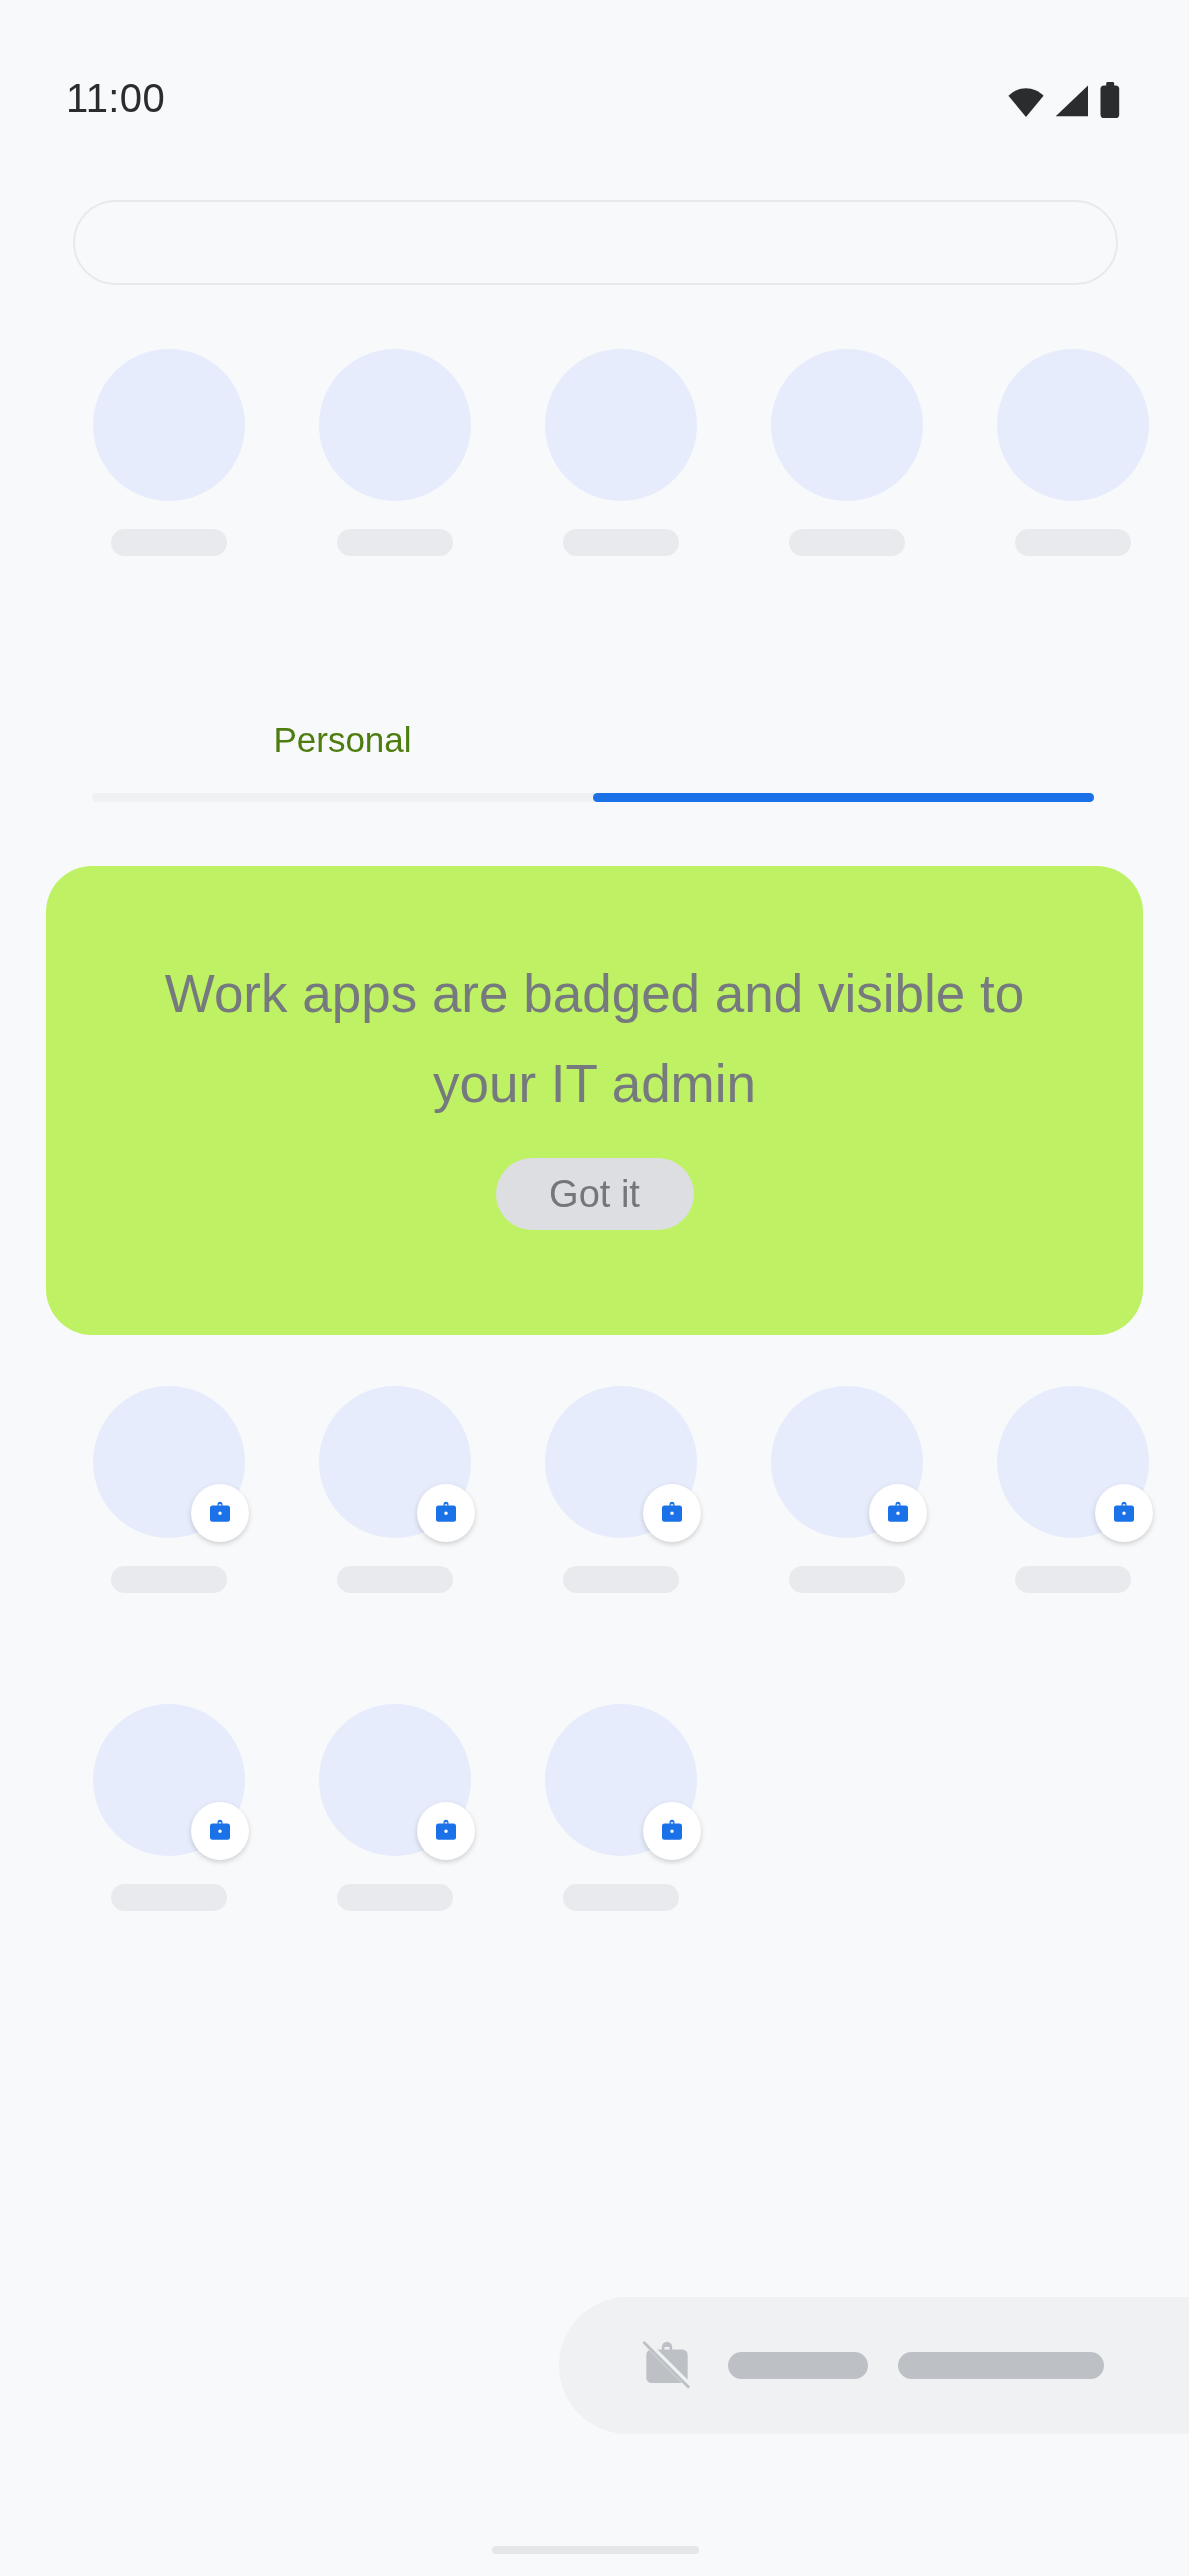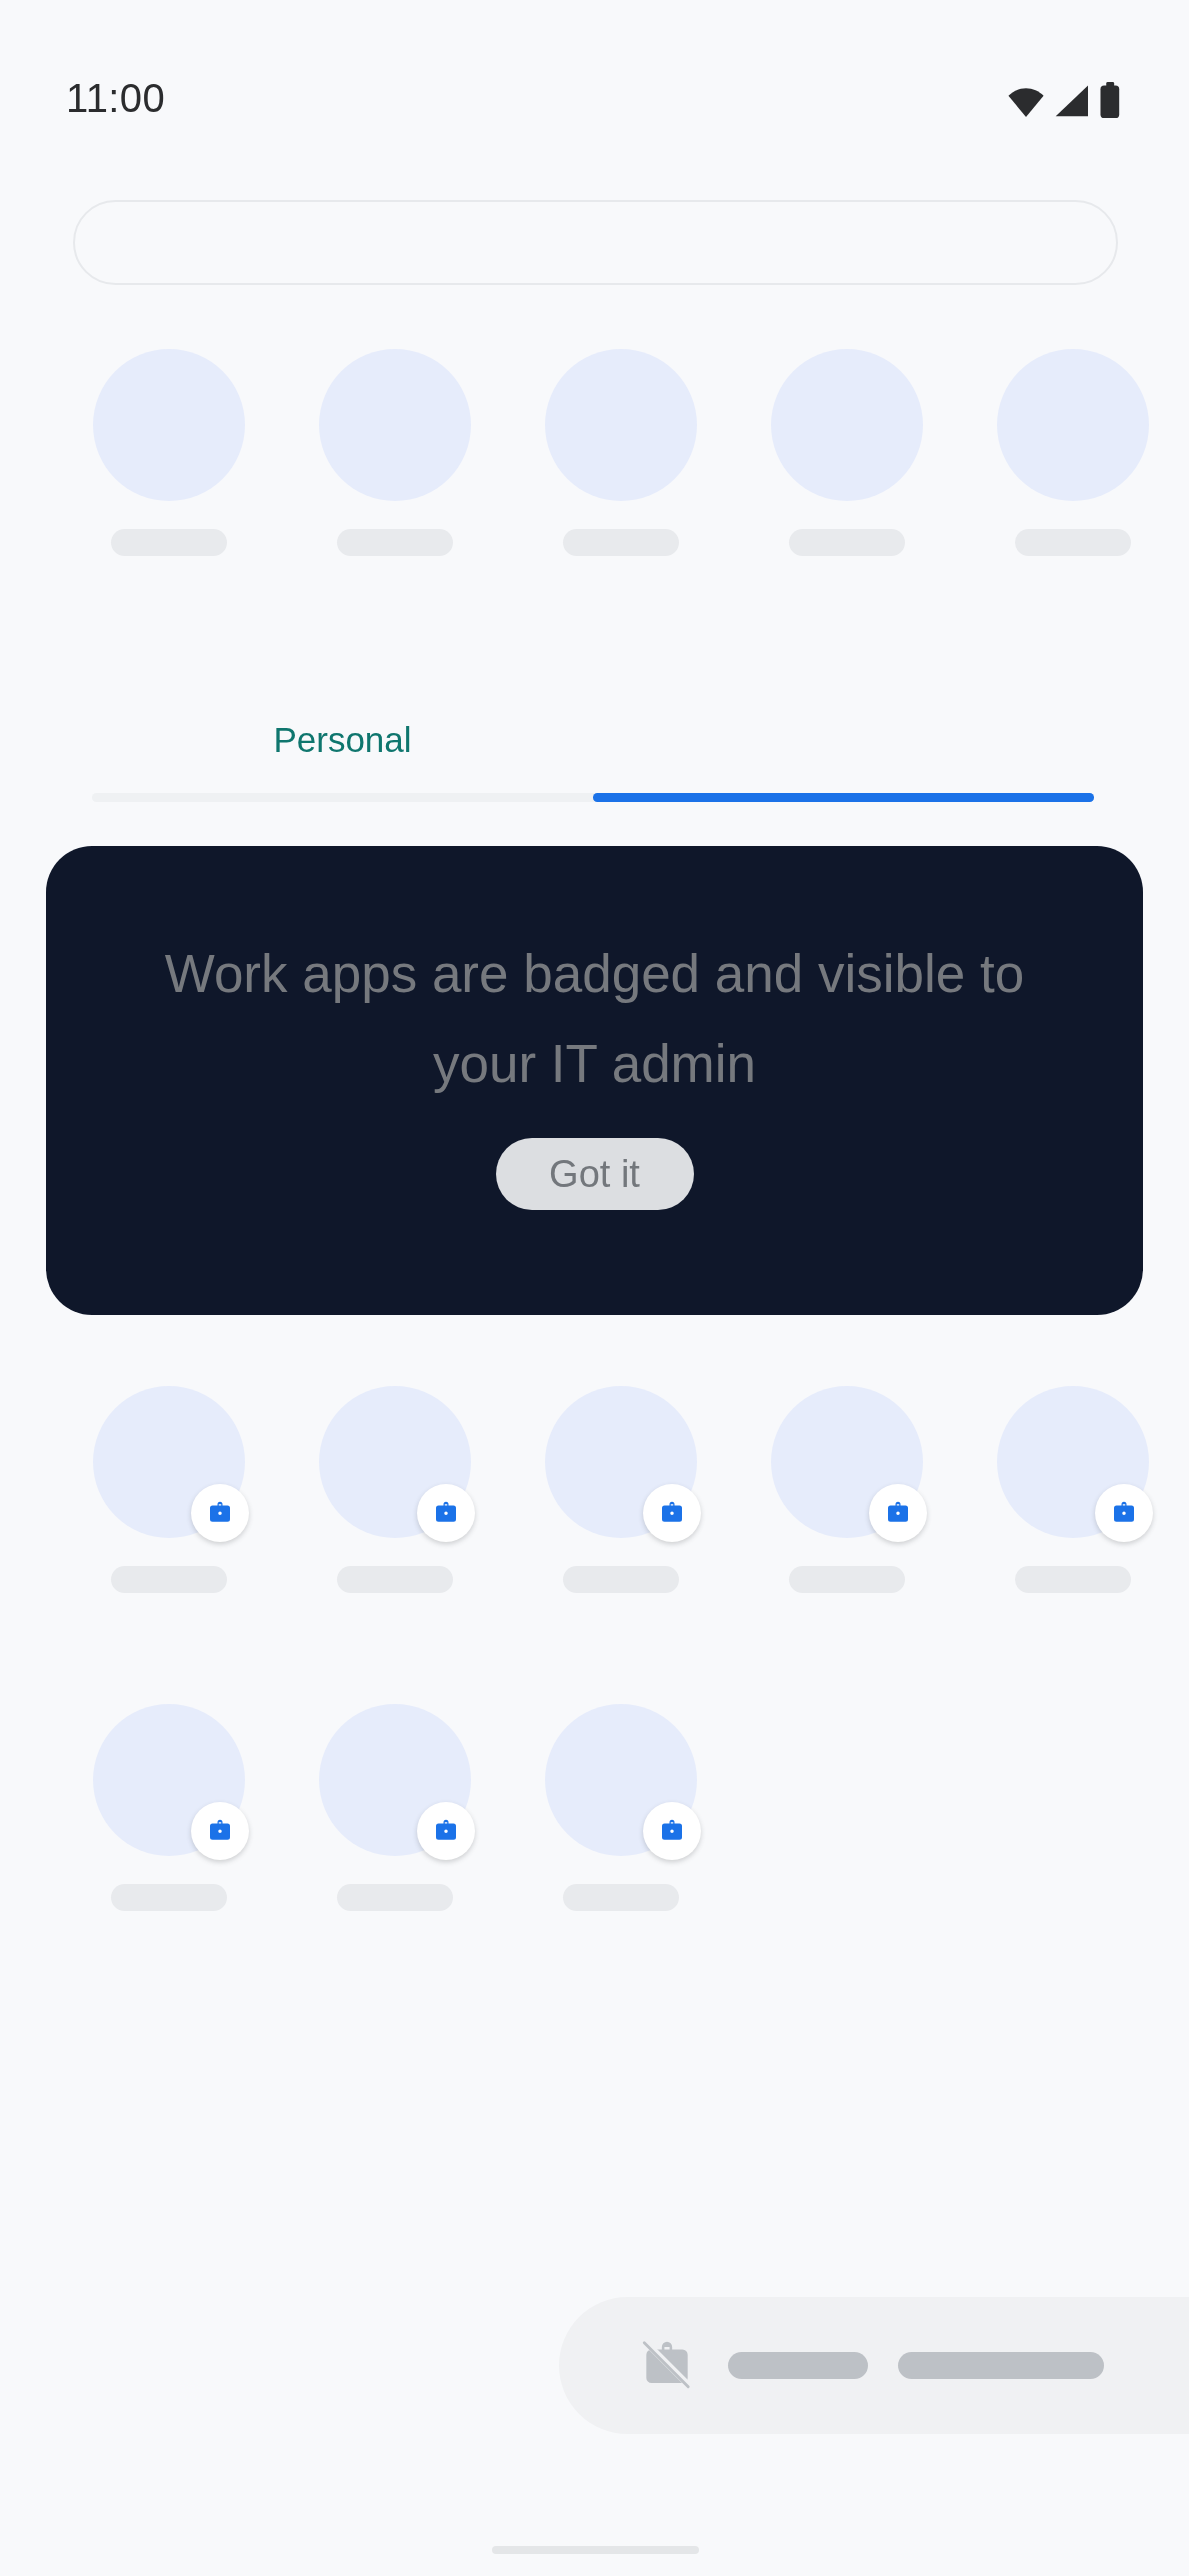--- a/index.html
+++ b/index.html
@@ -119,21 +119,21 @@
     position:absolute;
     top:0;
     width:501px;
     height:85px;
     display:flex;
     align-items:center;
     justify-content:center;
     font-size:35px;
     line-height:40px;
   }
-  #tab-personal { left:92px; color:#0f766e; }
+  #tab-personal { left:92px; color:#4d7c0f; }
   #tab-work { left:593px; color:#1b6ef3; }
 
   #tab-indicator-track {
     position:absolute;
     left:92px;
     top:793px;
     width:1002px;
     height:8.7px;
     border-radius:4.3px;
     background:#eff1f3;
@@ -145,25 +145,25 @@
     width:501px;
     height:8.7px;
     border-radius:4.3px;
     background:#1b72e8;
   }
 
   
   #info-card {
     position:absolute;
     left:46px;
-    top:846px;
+    top:866px;
     width:1097px;
     height:469px;
     border-radius:46px;
-    background:#0f172a;
+    background:#bef264;
     display:flex;
     flex-direction:column;
     align-items:center;
   }
   #info-card-title {
     margin-top:83px;
     width:902px;
     text-align:center;
     font-size:53px;
     line-height:90px;

